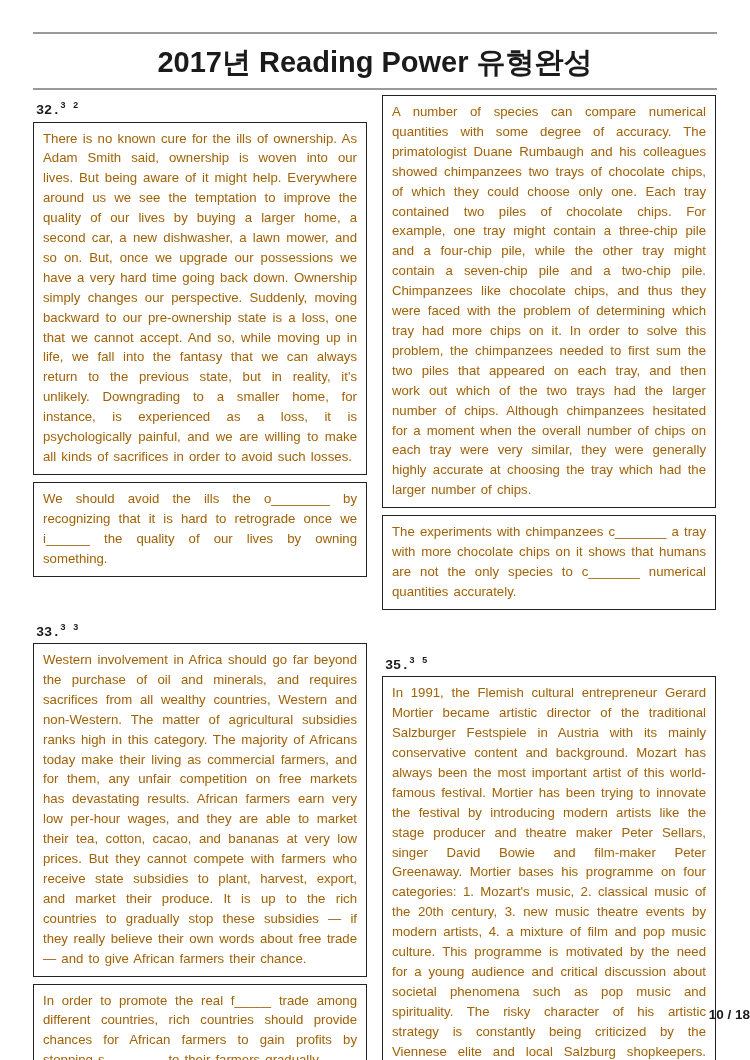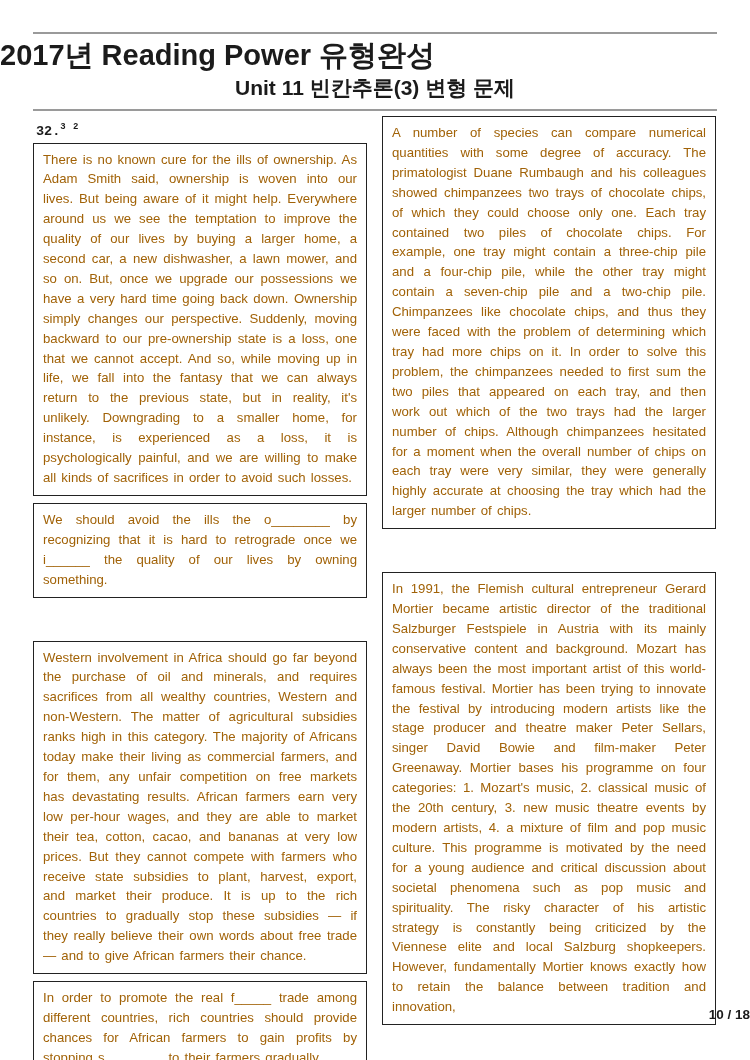--- a/index.html
+++ b/index.html
@@ -14,21 +14,22 @@
     box-sizing: border-box;
   }
   .rule {
     height: 2px;
     background: #9a9a9a;
     margin: 0 33px;
   }
   .rule-top { margin-top: 32px; }
   .rule-bottom { margin-top: 9px; }
   .title1 {
-    margin-top: 5px;
+    margin-top: 12px;
+    text-align: center;
     font-size: 29px;
     line-height: 33px;
     font-weight: bold;
     letter-spacing: 0px;
   }
   .title2 {
     margin-top: 3px;
     text-align: center;
     font-size: 21px;
     line-height: 25px;
@@ -76,58 +77,62 @@
   }
 </style>
 </head>
 <body>
 
 <div class="page">
 
   <div class="rule rule-top"></div>
 
   <div class="title1">2017년  Reading Power  유형완성</div>
-  <div class="title2">Unit 11  빈칸추론(3)  변형 문제</div>
 
   <div class="rule rule-bottom"></div>
 
   <div class="columns">
 
     <div class="col">
 
       <div>
         <div class="q-label"><span>32.</span><sup>3 2</sup></div>
         <div class="pbox">
           <span>There is no known cure for the ills of ownership. As Adam Smith said, ownership is woven into our lives. But being aware of it might help. Everywhere around us we see the temptation to improve the quality of our lives by buying a larger home, a second car, a new dishwasher, a lawn mower, and so on. But, once we upgrade our possessions we have a very hard time going back down. Ownership simply changes our perspective. Suddenly, moving backward to our pre-ownership state is a loss, one that we cannot accept. And so, while moving up in life, we fall into the fantasy that we can always return to the previous state, but in reality, it's unlikely. Downgrading to a smaller home, for instance, is experienced as a loss, it is psychologically painful, and we are willing to make all kinds of sacrifices in order to avoid such losses.</span>
         </div>
         <div class="pbox summary">
           <span>We should avoid the ills the o________ by recognizing that it is hard to retrograde once we i______ the quality of our lives by owning something.</span>
         </div>
       </div>
 
       <div class="q-block-second">
+        <div class="q-label"><span>33.</span><sup>3 3</sup></div>
         <div class="pbox">
           <span>Western involvement in Africa should go far beyond the purchase of oil and minerals, and requires sacrifices from all wealthy countries, Western and non-Western. The matter of agricultural subsidies ranks high in this category. The majority of Africans today make their living as commercial farmers, and for them, any unfair competition on free markets has devastating results. African farmers earn very low per-hour wages, and they are able to market their tea, cotton, cacao, and bananas at very low prices. But they cannot compete with farmers who receive state subsidies to plant, harvest, export, and market their produce. It is up to the rich countries to gradually stop these subsidies — if they really believe their own words about free trade — and to give African farmers their chance.</span>
         </div>
         <div class="pbox summary">
           <span>In order to promote the real f_____ trade among different countries, rich countries should provide chances for African farmers to gain profits by stopping s________ to their farmers gradually.</span>
         </div>
       </div>
 
     </div>
 
     <div class="col">
 
       <div>
         <div class="pbox">
           <span>A number of species can compare numerical quantities with some degree of accuracy. The primatologist Duane Rumbaugh and his colleagues showed chimpanzees two trays of chocolate chips, of which they could choose only one. Each tray contained two piles of chocolate chips. For example, one tray might contain a three-chip pile and a four-chip pile, while the other tray might contain a seven-chip pile and a two-chip pile. Chimpanzees like chocolate chips, and thus they were faced with the problem of determining which tray had more chips on it. In order to solve this problem, the chimpanzees needed to first sum the two piles that appeared on each tray, and then work out which of the two trays had the larger number of chips. Although chimpanzees hesitated for a moment when the overall number of chips on each tray were very similar, they were generally highly accurate at choosing the tray which had the larger number of chips.</span>
         </div>
+        <div class="pbox summary">
+          <span>The experiments with chimpanzees c_______ a tray with more chocolate chips on it shows that humans are not the only species to c_______ numerical quantities accurately.</span>
+        </div>
       </div>
 
       <div class="q-block-second">
+        <div class="q-label"><span>35.</span><sup>3 5</sup></div>
         <div class="pbox">
           <span>In 1991, the Flemish cultural entrepreneur Gerard Mortier became artistic director of the traditional Salzburger Festspiele in Austria with its mainly conservative content and background. Mozart has always been the most important artist of this world-famous festival. Mortier has been trying to innovate the festival by introducing modern artists like the stage producer and theatre maker Peter Sellars, singer David Bowie and film-maker Peter Greenaway. Mortier bases his programme on four categories: 1. Mozart's music, 2. classical music of the 20th century, 3. new music theatre events by modern artists, 4. a mixture of film and pop music culture. This programme is motivated by the need for a young audience and critical discussion about societal phenomena such as pop music and spirituality. The risky character of his artistic strategy is constantly being criticized by the Viennese elite and local Salzburg shopkeepers. However, fundamentally Mortier knows exactly how to retain the balance between tradition and innovation,</span>
         </div>
       </div>
 
     </div>
 
   </div>
 
   <div class="footer">10 / 18</div>

